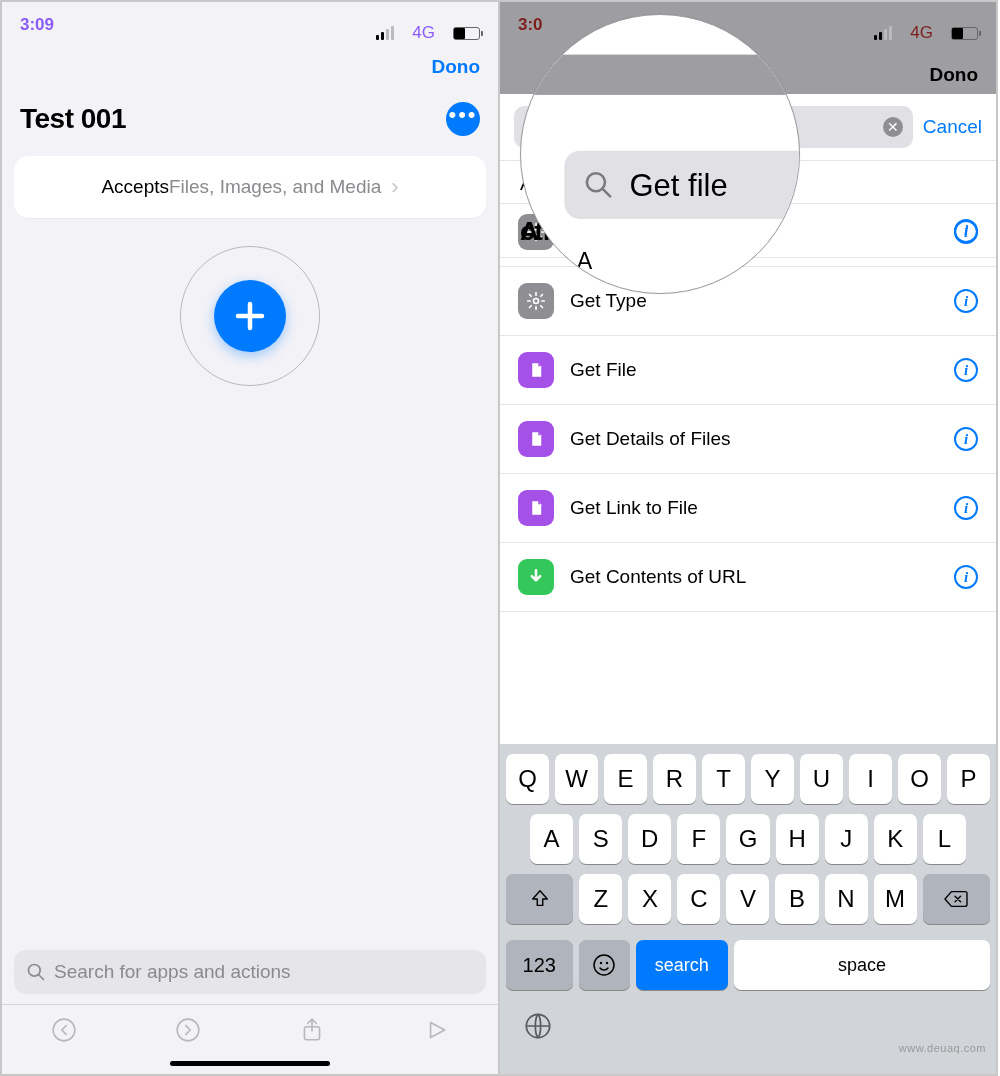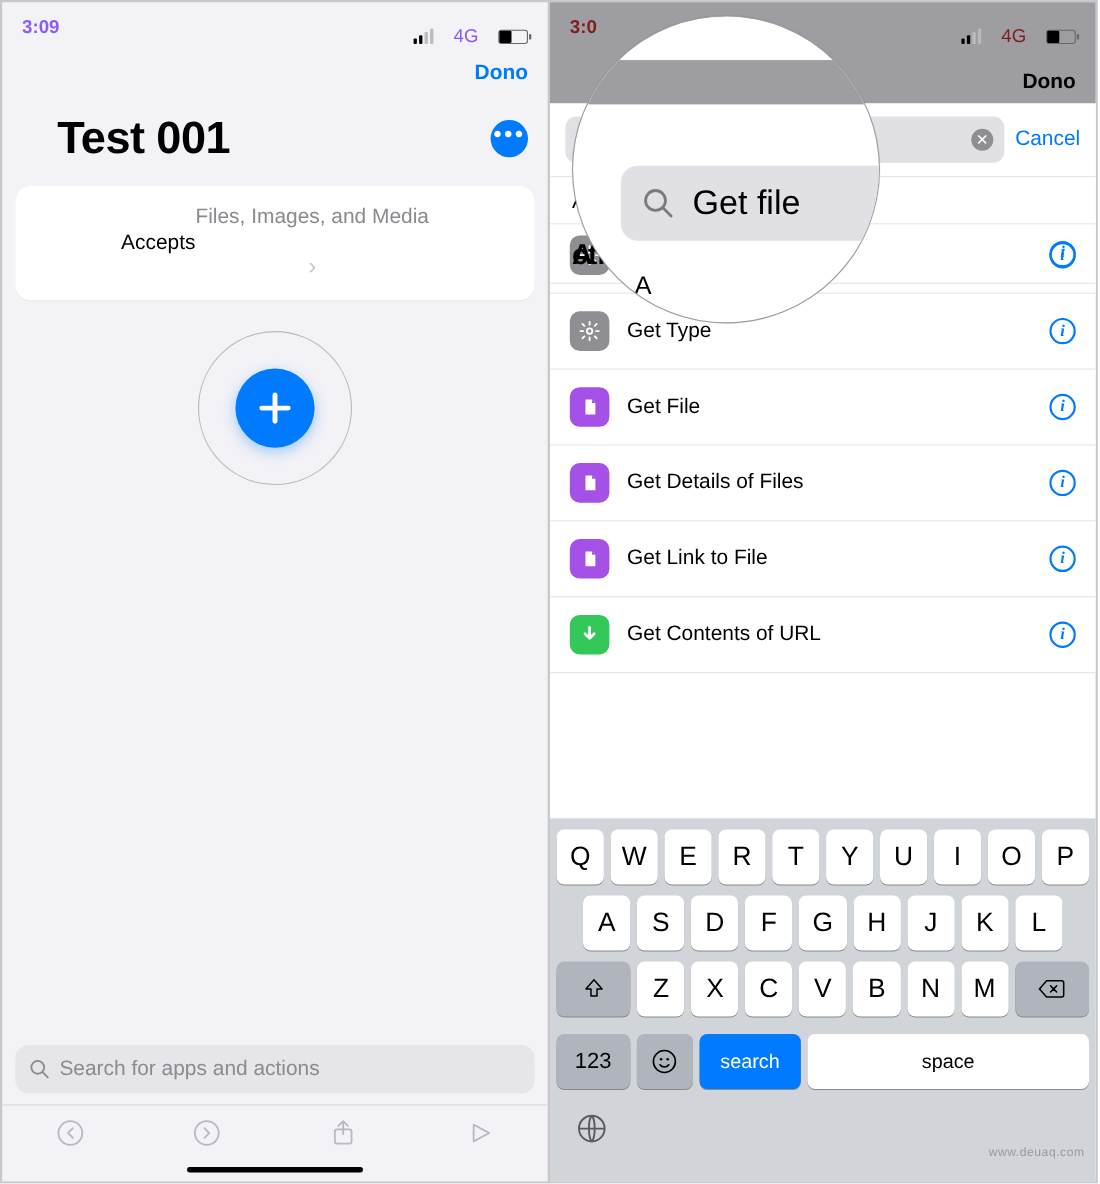--- a/index.html
+++ b/index.html
@@ -45,33 +45,33 @@
     background:#666; border-radius: 0 1px 1px 0;
   }
   .battery i { display:block; width:45%; height:100%; background:#000; border-radius:1px; }
   
   .nav-row { text-align: right; padding: 8px 18px; }
   .nav-btn { color:#007aff; font-size:19px; font-weight:600; background:none; border:none; }
   .title-row {
     display:flex; align-items:center; justify-content:space-between;
     padding: 16px 18px 20px;
   }
-  .big-title { font-size: 41px; font-weight: 800; letter-spacing: -0.5px; margin-left: 32px; }
+  .big-title { font-size: 28px; font-weight: 800; letter-spacing: -0.5px; }
   .more-btn {
     width:34px; height:34px; border-radius:50%; background:#007aff;
     display:flex; align-items:center; justify-content:center; border:none;
   }
   .more-btn span { color:#fff; font-size:22px; letter-spacing:2px; line-height:0; transform: translateY(-4px); }
   .card {
     background:#fff; border-radius:14px; margin: 0 12px; padding: 18px 16px;
     display:flex; align-items:center; justify-content:center;
     box-shadow: 0 1px 0 rgba(0,0,0,0.04);
   }
   .card-label { font-size:19px; font-weight:500; }
-  .card-value { color:#8a8a8f; font-size:19px; display:flex; align-items:center; gap:20px;flex-direction:column;}
+  .card-value { color:#8a8a8f; font-size:19px; display:flex; align-items:center; gap:10px;}
   .chev { color:#c7c7cc; font-size:22px; }
   .add-circle-wrap { position:relative; margin: 28px auto 0; width:140px; height:140px; }
   .add-circle-ring {
     position:absolute; inset:0; border-radius:50%; border:1px solid #b8b8bd;
   }
   .add-btn {
     position:absolute; top:50%; left:50%; transform:translate(-50%,-50%);
     width:72px; height:72px; border-radius:50%; background:#007aff; border:none;
     display:flex; align-items:center; justify-content:center;
     box-shadow: 0 4px 12px rgba(0,122,255,0.35);

